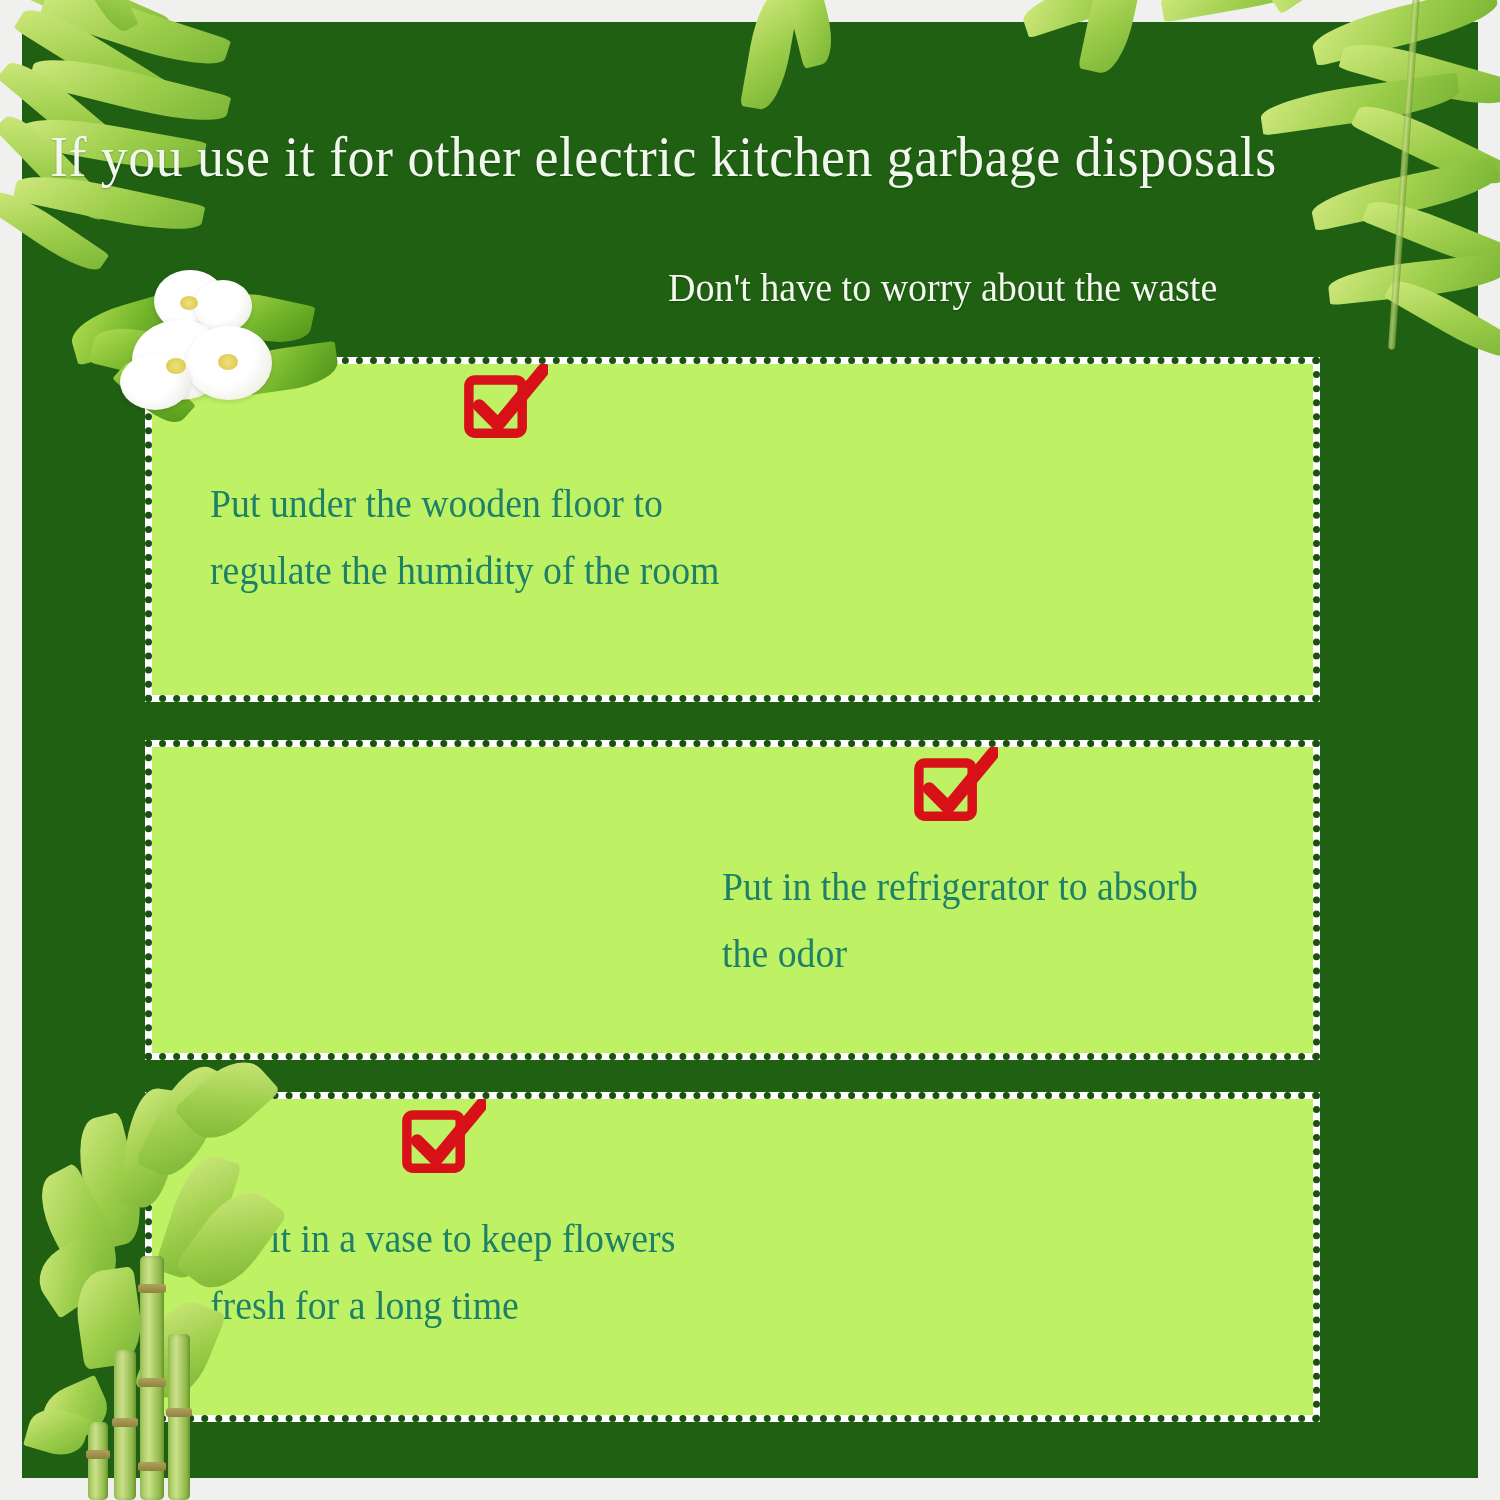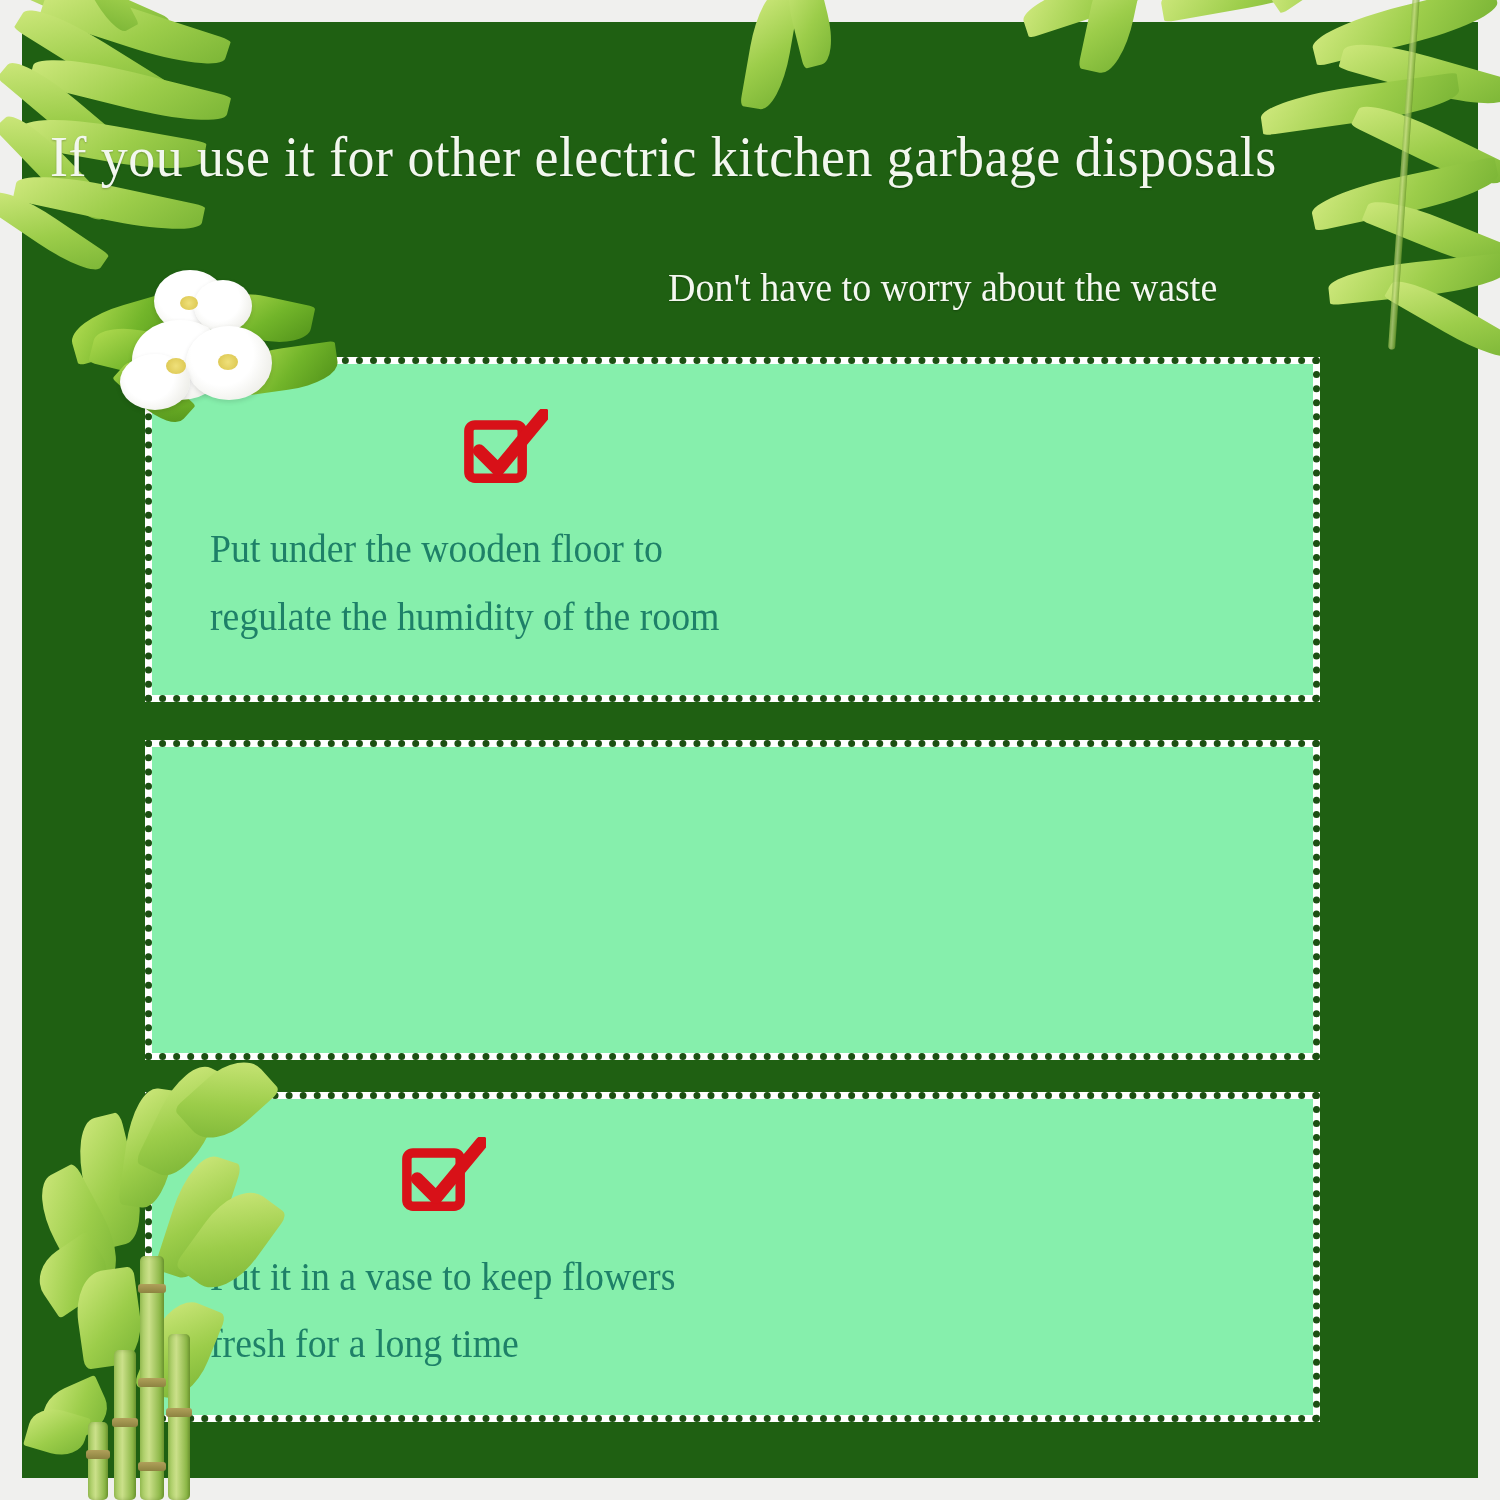--- a/index.html
+++ b/index.html
@@ -51,23 +51,23 @@
   .card{
     position:absolute;
     background:#ffffff;
     box-sizing:border-box;
     border:7px dotted #1c4f12;
     overflow:hidden;
   }
   .card-inner{
     position:relative;
     width:100%;height:100%;
-    background:#86efac;
+    background:#bef264;
     display:flex;
-    align-items:center;
+    align-items:flex-start;
   }
   .card-text{
     position:relative;
     flex:1 1 auto;
     display:flex;
     flex-direction:column;
     justify-content:center;
   }
   .card-text.pad-left{padding-left:58px;padding-right:20px;}
   .card-text.pad-left2{padding-left:70px;padding-right:20px;}
@@ -407,20 +407,28 @@
           <div class="veg v-jug"></div>
           <div class="veg v-apple-g1"></div>
           <div class="veg v-orange"></div>
           <div class="veg v-apple-g2"></div>
           <div class="fr-bin2"></div>
           <div class="veg v-apple-b1"></div>
           <div class="veg v-apple-b2"></div>
           <div class="veg v-apple-b3"></div>
           <div class="fr-glow"></div>
         </div>
+      </div>
+      <div class="card-text pad-left2">
+        <svg class="tick off2" viewBox="0 0 100 92">
+          <rect x="8" y="18" width="62" height="62" rx="7" ry="7" fill="none" stroke="#d81118" stroke-width="11"></rect>
+          <path d="M20 48 L42 70 L95 6" fill="none" stroke="#d81118" stroke-width="15" stroke-linecap="round" stroke-linejoin="round"></path>
+        </svg>
+        <div class="line">Put in the refrigerator to absorb</div>
+        <div class="line">the odor</div>
       </div>
     </div>
   </div>
 
   <div class="card" style="left:145px;top:1092px;width:1175px;height:330px;">
     <div class="card-inner">
       <div class="card-text pad-left">
         <svg class="tick off3" viewBox="0 0 100 92">
           <rect x="8" y="18" width="62" height="62" rx="7" ry="7" fill="none" stroke="#d81118" stroke-width="11"></rect>
           <path d="M20 48 L42 70 L95 6" fill="none" stroke="#d81118" stroke-width="15" stroke-linecap="round" stroke-linejoin="round"></path>

